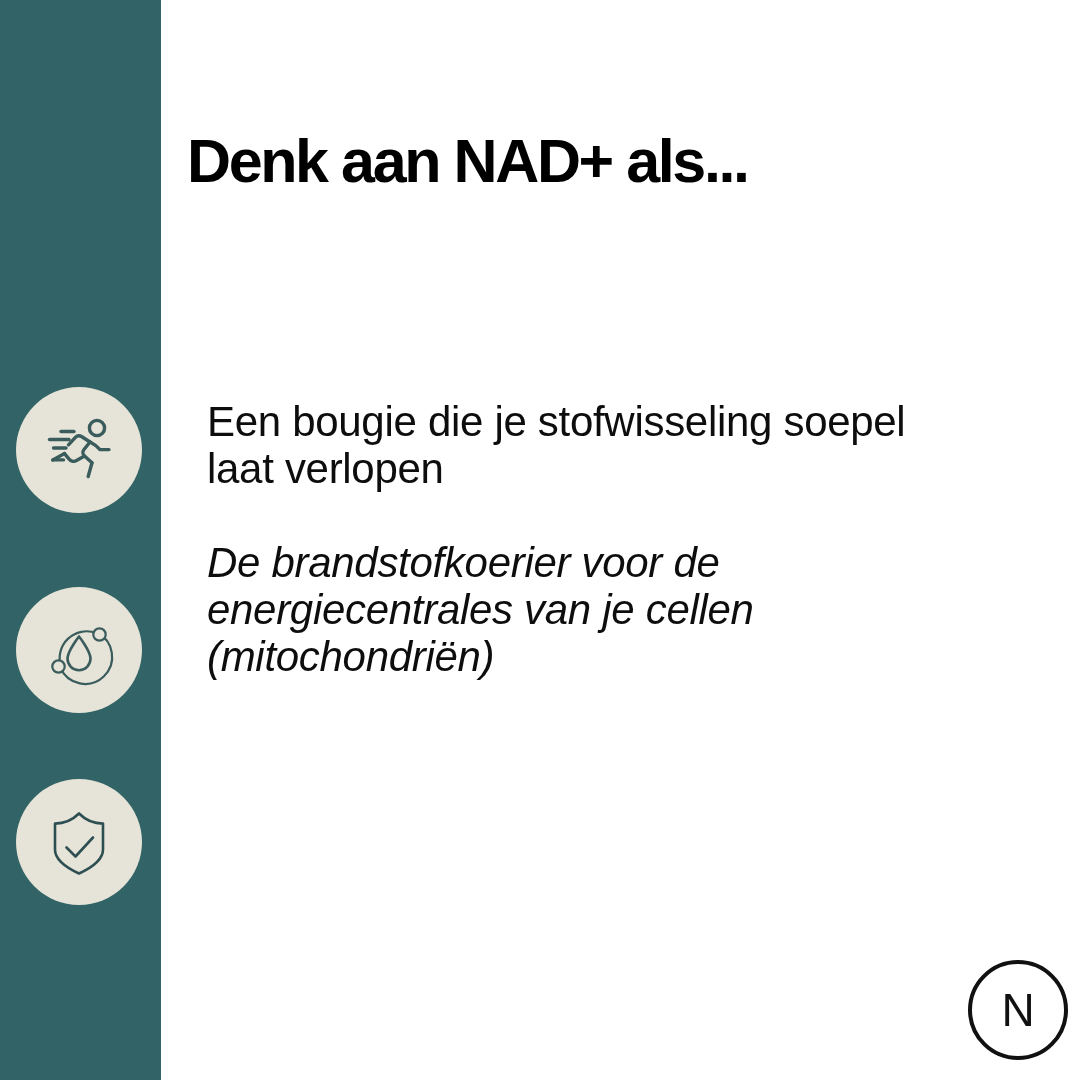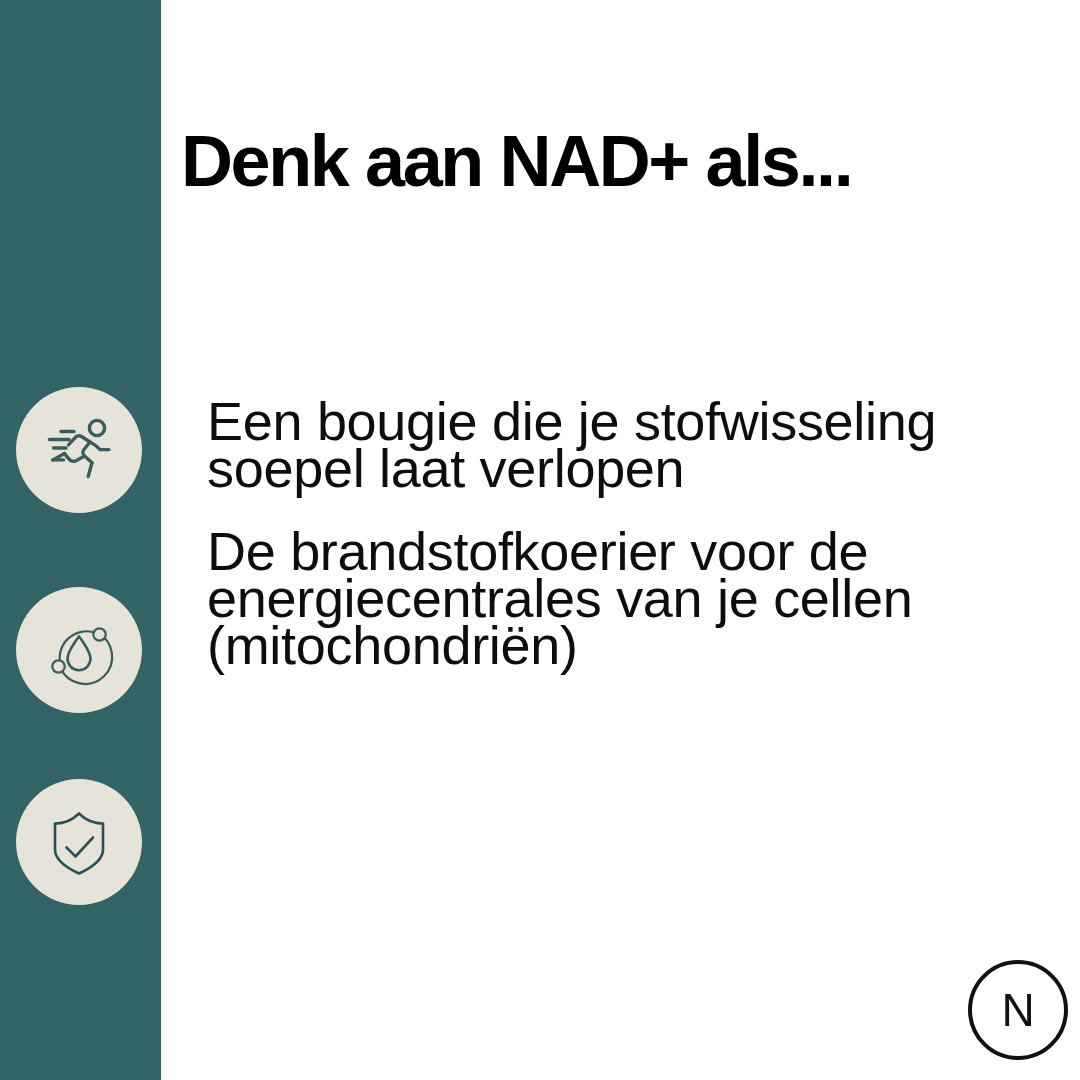--- a/index.html
+++ b/index.html
@@ -46,49 +46,50 @@
   .icon-badge svg {
     display: block;
   }
   #icon-badge-1 { left: 16px; top: 387px; }
   #icon-badge-2 { left: 16px; top: 587px; }
   #icon-badge-3 { left: 16px; top: 779px; }
 
   
   #headline {
     position: absolute;
-    left: 181px;
+    left: 187px;
     top: 93px;
     width: 860px;
     margin: 0;
-    font-size: 72px;
+    font-size: 61px;
     font-weight: 700;
     line-height: 136px;
     letter-spacing: -2.4px;
     color: #000000;
     font-family: "Liberation Sans", sans-serif;
   }
 
   
   #body-copy {
     position: absolute;
     left: 207px;
     top: 398px;
     width: 760px;
   }
   .copy-block {
     margin: 0;
-    font-size: 54px;
+    font-size: 42px;
     line-height: 47px;
     letter-spacing: -0.3px;
     color: #0d0d0d;
     font-family: "Liberation Sans", sans-serif;
   }
   .copy-block + .copy-block {
-    margin-top: 36px;
+    margin-top: 47px;
+    font-style: italic;
   }
 
   
   #brand-mark {
     position: absolute;
     left: 968px;
     top: 960px;
     width: 100px;
     height: 100px;
   }

